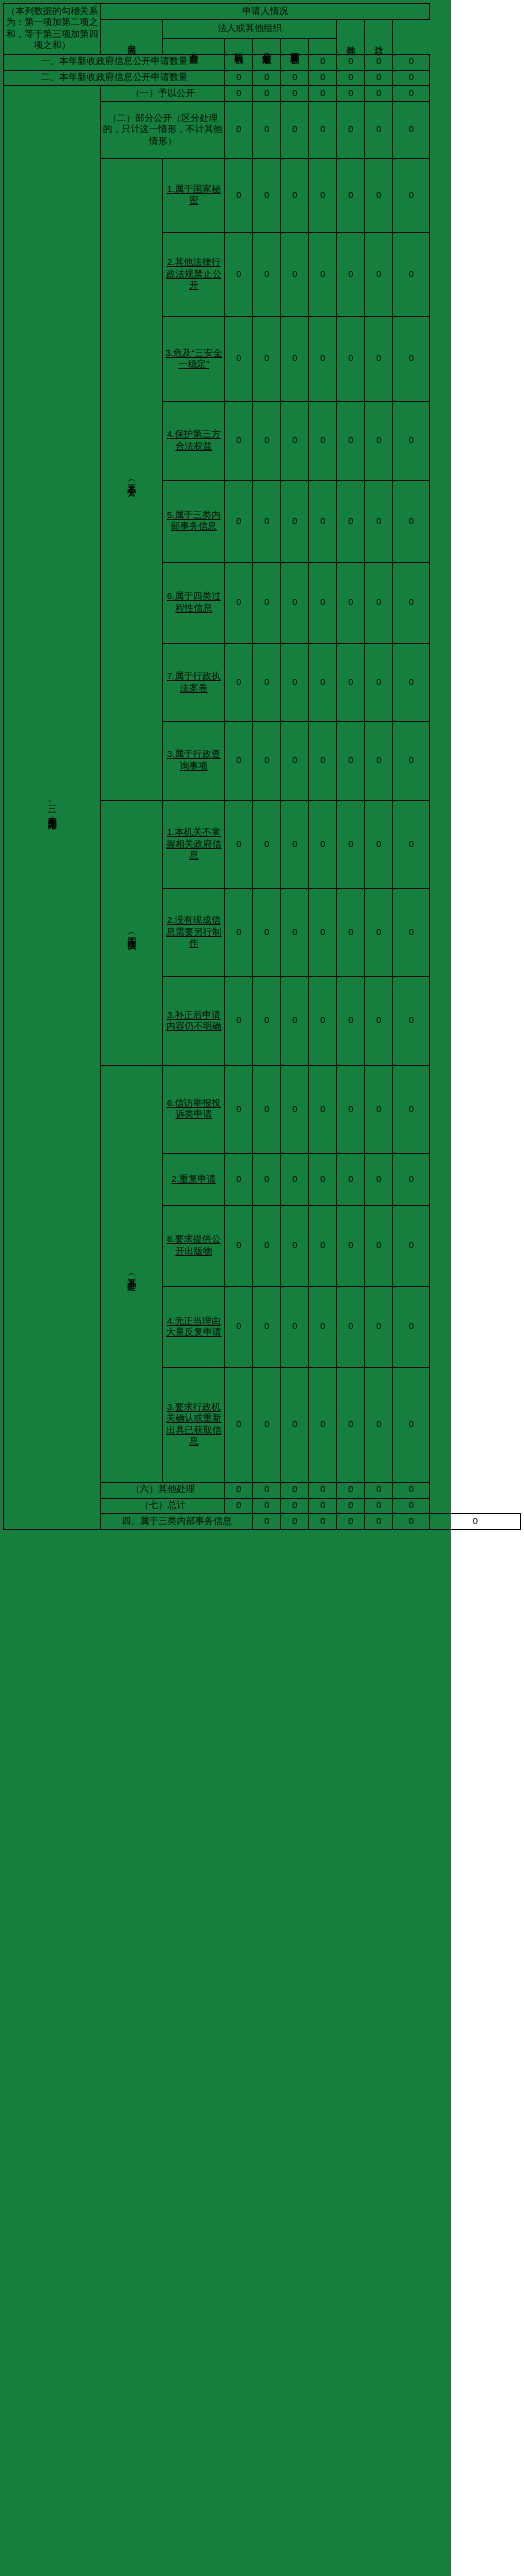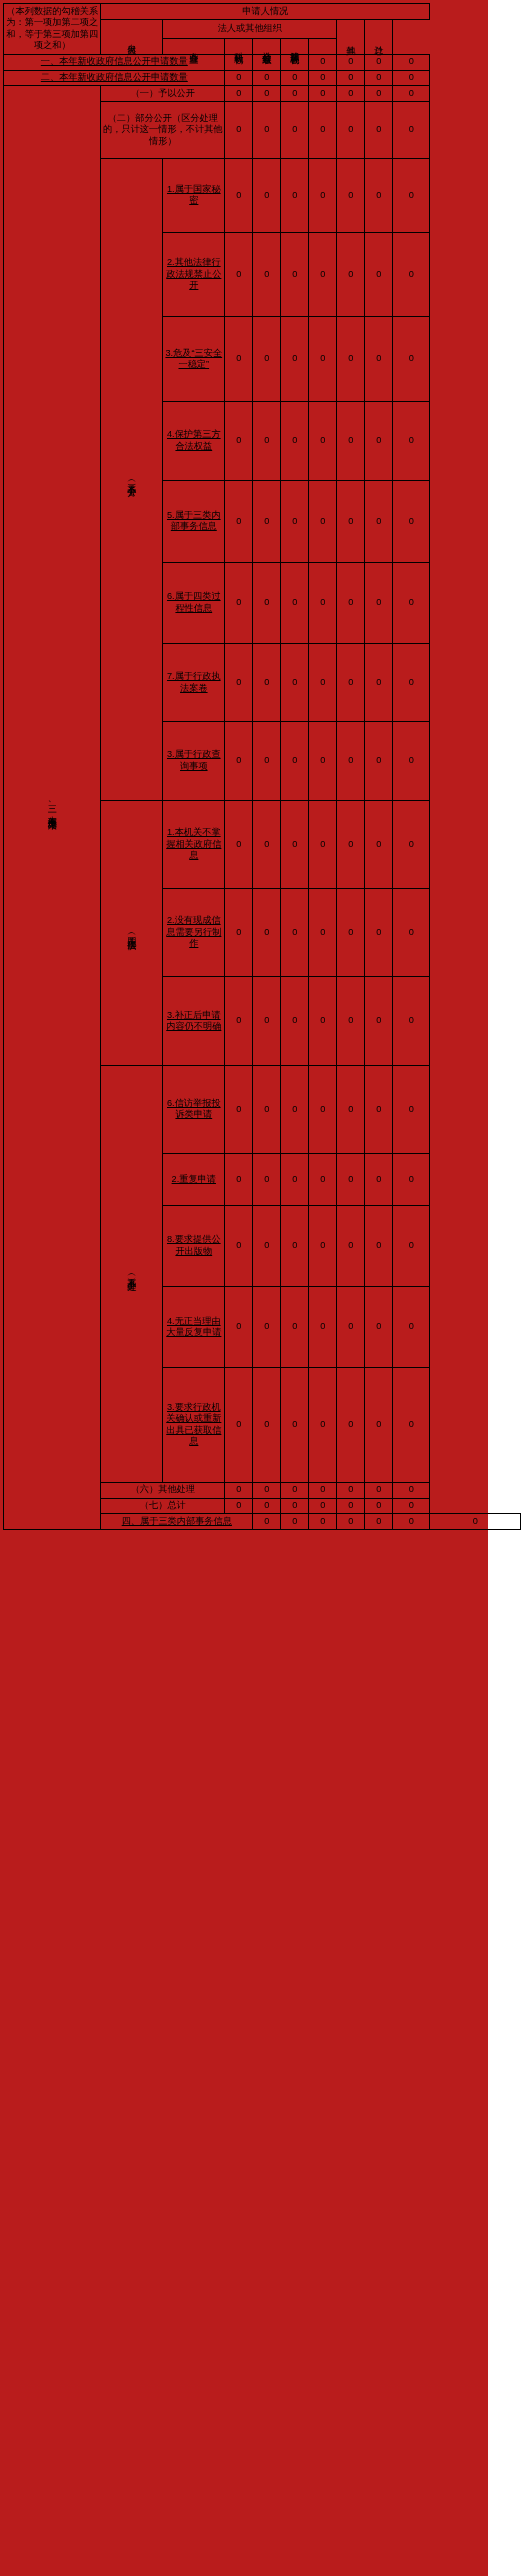--- a/index.html
+++ b/index.html
@@ -5,24 +5,24 @@
   html, body {
     margin: 0;
     padding: 0;
     background: #ffffff;
   }
   body {
     font-family: "Liberation Sans", sans-serif;
     color: #000000;
   }
   #sheet {
-    width: 488px;
+    width: 451px;
     min-height: 2576px;
     position: relative;
-    background: #b91c1c;
+    background: #15803d;
     box-sizing: border-box;
     padding: 3.3px 3.3px 0 3.3px;
   }
   table.gov-table {
     border-collapse: collapse;
     width: 518px;
     table-layout: fixed;
     margin: 0;
   }
   table.gov-table td, table.gov-table th {
@@ -57,21 +57,20 @@
   .leftnote {
     font-size: 8.8px;
     line-height: 1.45;
     text-align: left;
     padding: 4.2px 3.3px;
   }
   .rowlabel {
     font-size: 8.8px;
     line-height: 1.45;
     padding: 3.3px 2.5px;
-    text-decoration: underline;
   }
   .sublabel {
     font-size: 8.8px;
     line-height: 1.4;
     padding: 3.3px 1.7px;
     margin-left: 32px;
   }
   .itemlabel {
     font-size: 8.8px;
     line-height: 1.35;

